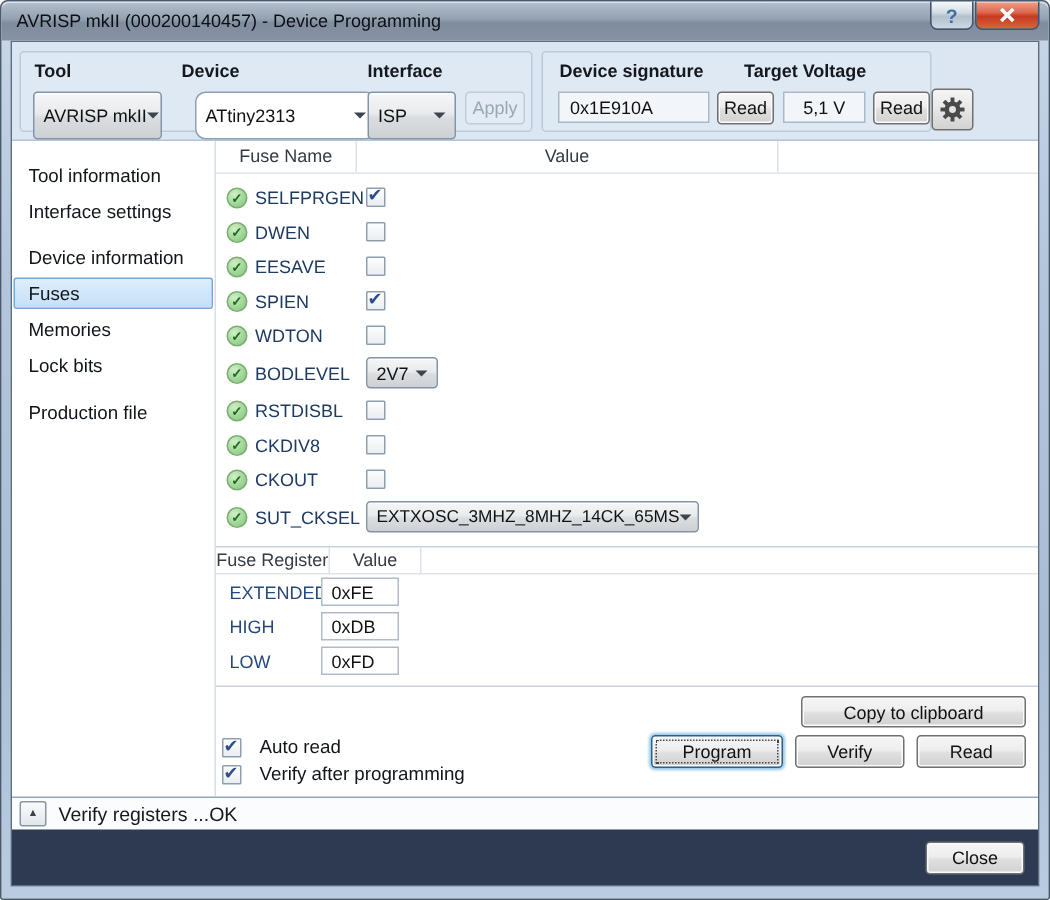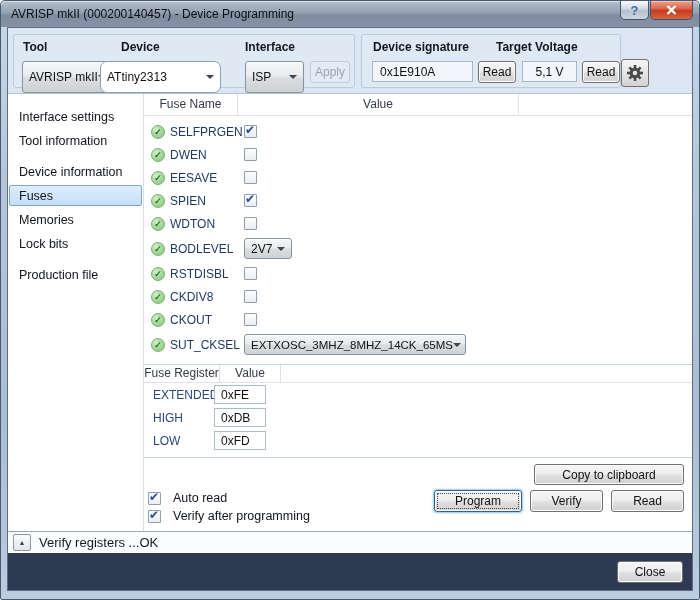--- a/index.html
+++ b/index.html
@@ -179,21 +179,21 @@
 
     <div class="toolbar">
       <div class="group g1">
         <span class="tb-label" style="left:9px">Tool</span>
         <span class="tb-label" style="left:107px">Device</span>
         <span class="tb-label" style="left:231px">Interface</span>
         <div class="tb-ctrl dropdown" style="left:8px; width:86px;">
           <span>AVRISP mkII</span>
             <span class="arrow"></span>
         </div>
-        <div class="tb-ctrl dropdown combo-white" style="left:86px; width:121px;border-radius:7px;">
+        <div class="tb-ctrl dropdown combo-white" style="left:116px; width:121px;border-radius:7px;">
           <span>ATtiny2313</span>
             <span class="arrow"></span>
         </div>
         <div class="tb-ctrl dropdown" style="left:231px; width:59px;">
           <span>ISP</span>
             <span class="arrow"></span>
         </div>
         <div class="tb-ctrl btn btn-disabled" style="left:296px; width:40px; height:22px;">
           <span>Apply</span>
         </div>
@@ -228,22 +228,22 @@
             <circle cx="9" cy="9" r="5.4"></circle>
           </g>
           <circle cx="9" cy="9" r="2.3" fill="#e4e4e4"></circle>
         </svg>
       </div>
     </div>
 
     <div class="body">
 
       <div class="sidebar">
+        <div class="side-item">Tool information</div>
         <div class="side-item">Interface settings</div>
-        <div class="side-item">Tool information</div>
         <div class="side-item gap">Device information</div>
         <div class="side-item selected">Fuses</div>
         <div class="side-item">Memories</div>
         <div class="side-item">Lock bits</div>
         <div class="side-item gap">Production file</div>
       </div>
 
       <div class="main">
 
         <div class="fuse-header">

